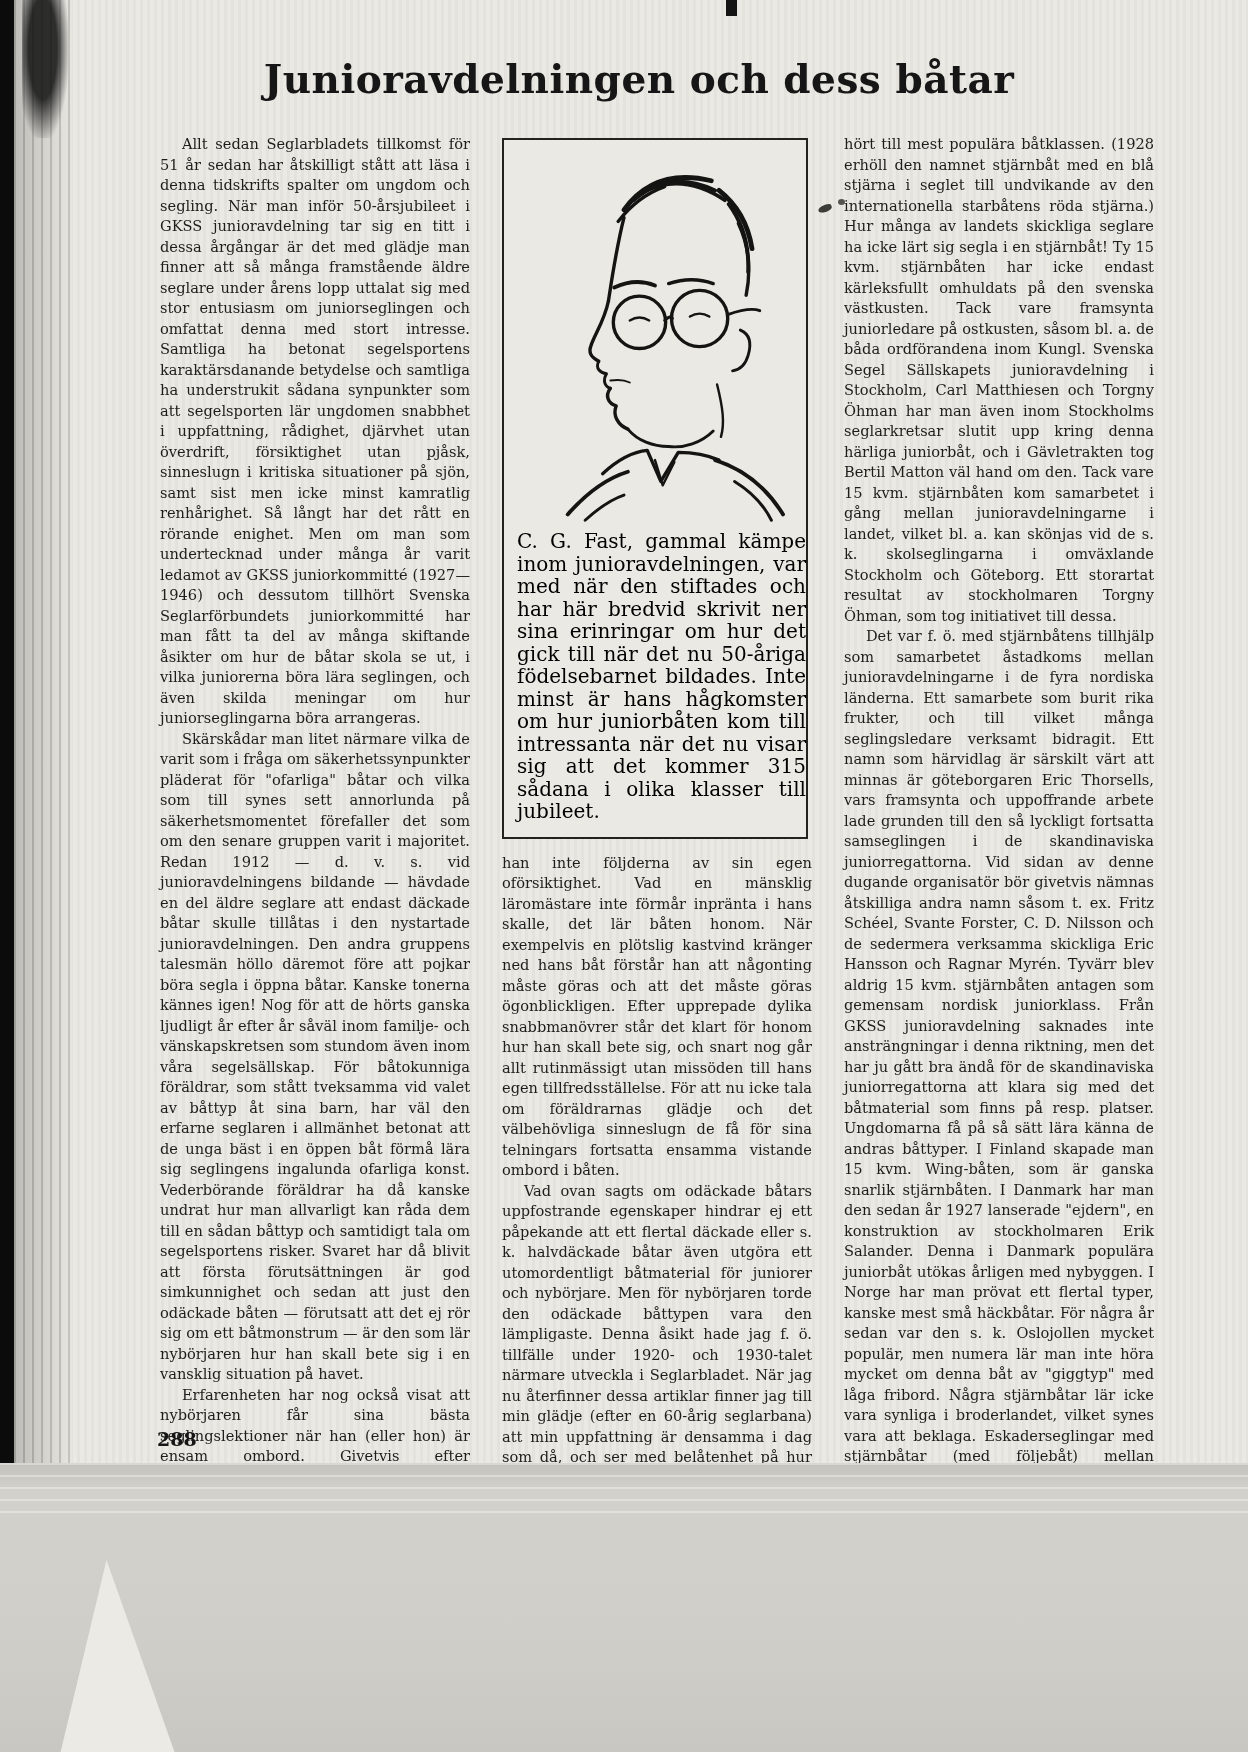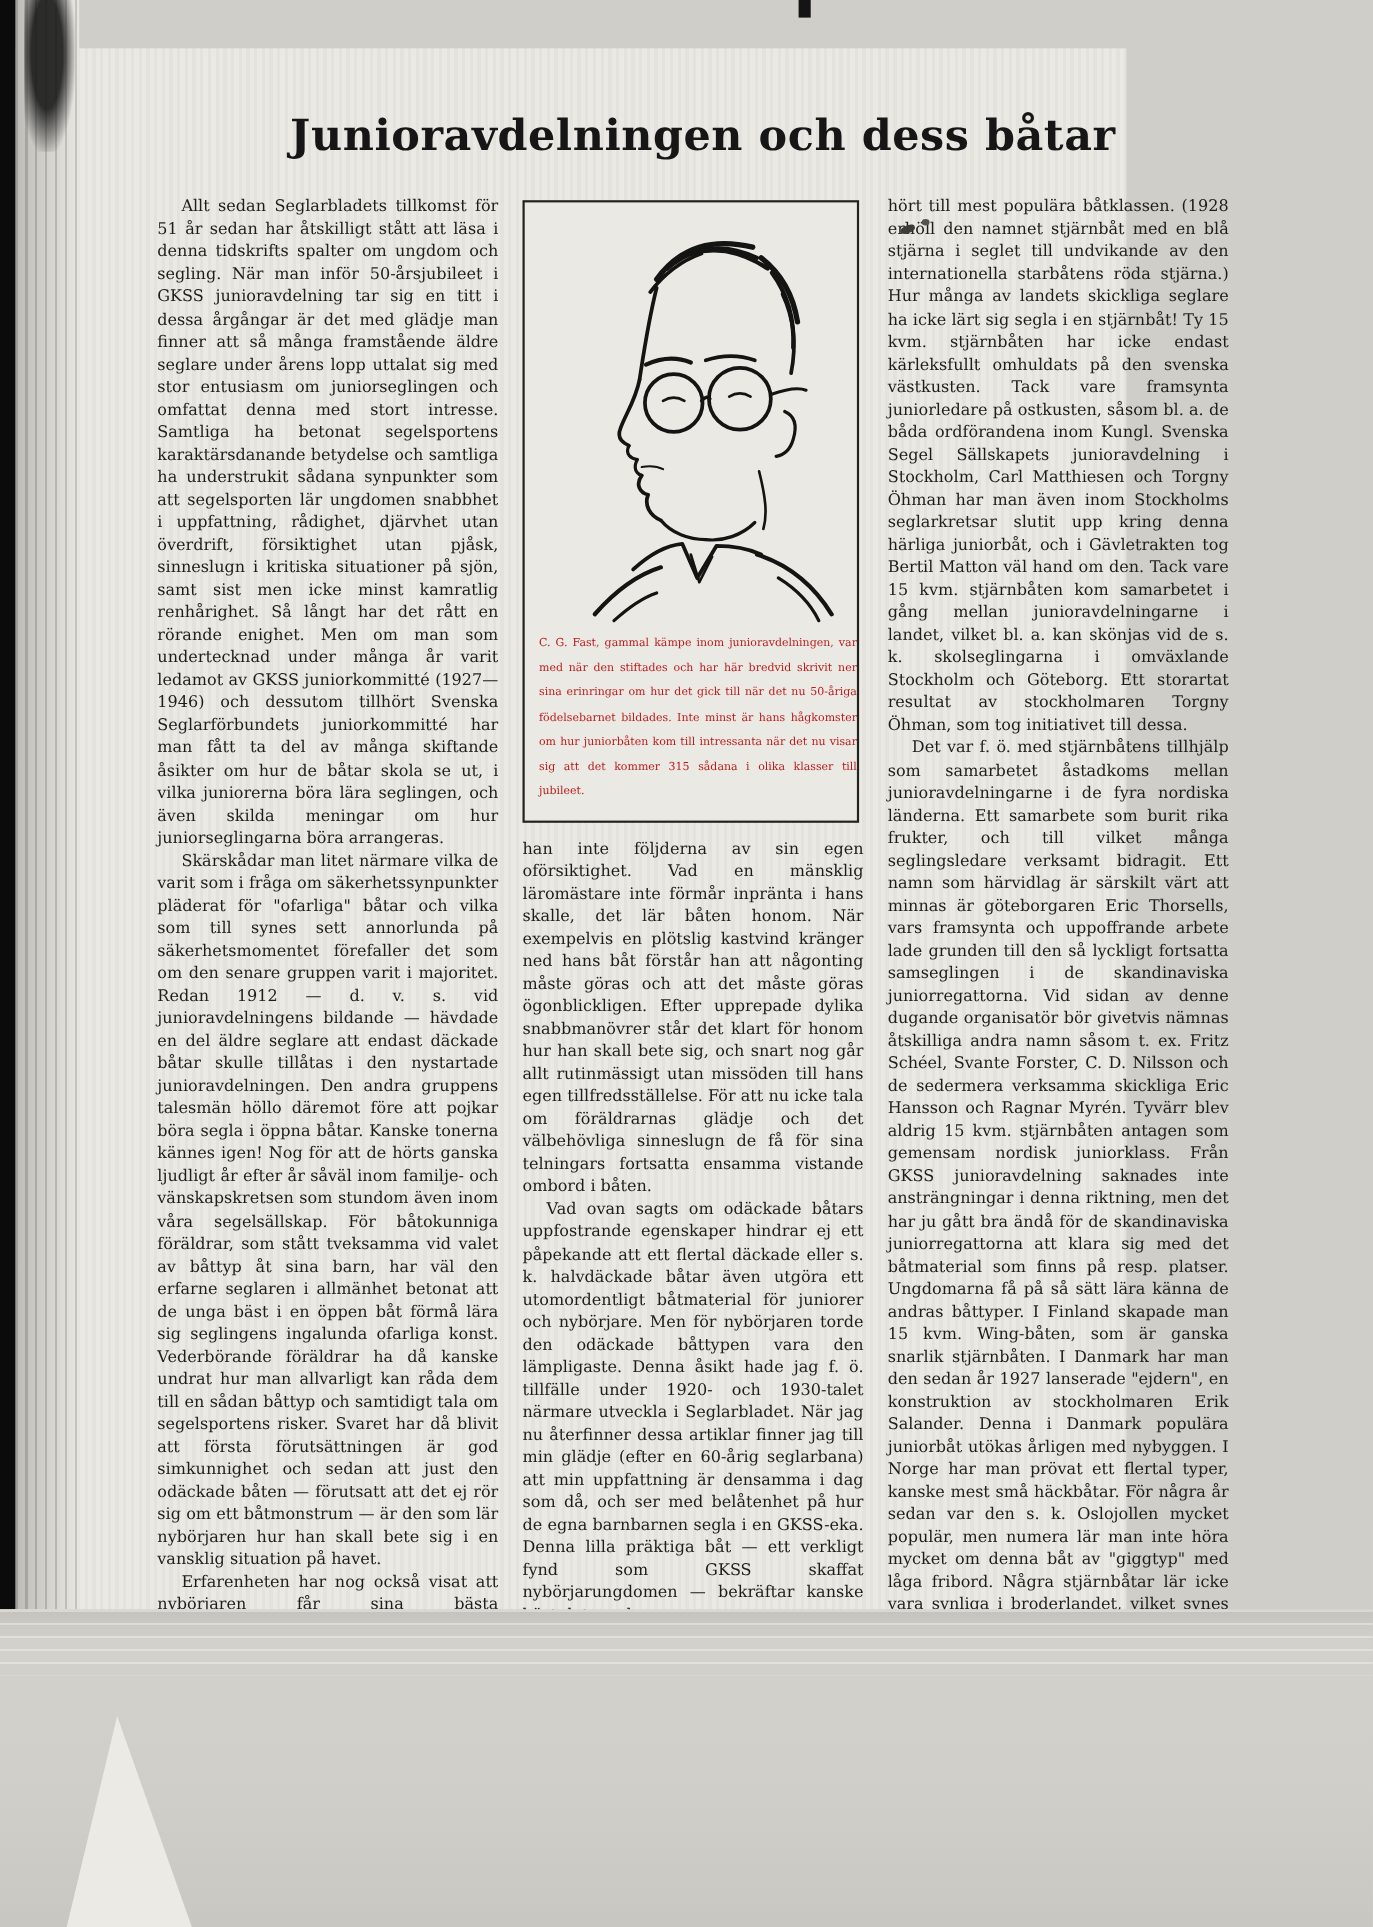--- a/index.html
+++ b/index.html
@@ -1,18 +1,18 @@
 <!DOCTYPE html>
 <html lang="sv"><head>
 <meta charset="utf-8">
 <style>
   html,body{margin:0;padding:0;}
   body{width:1248px;height:1752px;overflow:hidden;background:#cfcec9;font-family:"DejaVu Serif", serif;}
   .scan{position:relative;width:1248px;height:1752px;background:#cfcec9;}
-  .paper{position:absolute;left:0;top:0;width:1024px;height:1463px;background:#e9e8e2;margin-top:44px;}
+  .paper{position:absolute;left:0;top:0;width:1248px;height:1463px;background:#e9e8e2;}
   .paper-texture{position:absolute;inset:0;pointer-events:none;
     background:repeating-linear-gradient(90deg, rgba(120,120,115,0.05) 0 3px, rgba(255,255,255,0.04) 3px 7px);}
   
   .edge-left-black{position:absolute;left:0;top:0;width:14px;height:1463px;background:#0b0b0b;}
   .gutter{position:absolute;left:14px;top:0;width:58px;height:1463px;
     background:linear-gradient(90deg,#b4b3ae 0%,#cfcec8 55%,#e4e3dd 100%);}
   .gutter-streaks{position:absolute;left:14px;top:0;width:58px;height:1463px;pointer-events:none;
     background:repeating-linear-gradient(90deg, rgba(60,60,58,0.18) 0 2px, rgba(255,255,255,0.12) 2px 9px);}
   .binding-blob{position:absolute;left:22px;top:0;width:46px;height:138px;
     background:radial-gradient(ellipse at 45% 35%, rgba(15,15,15,0.85) 0 40%, rgba(15,15,15,0) 75%);}
@@ -21,29 +21,29 @@
   .speck-2{position:absolute;left:838px;top:199px;width:7px;height:6px;background:#55534e;border-radius:50%;}
   .bottom-band{position:absolute;left:0;top:1463px;width:1248px;height:289px;
     background:linear-gradient(180deg,#c3c2bd 0%,#d2d1cc 10%,#cfcec9 60%,#c8c7c2 100%);}
   .bottom-streaks{position:absolute;left:0;top:1463px;width:1248px;height:60px;pointer-events:none;
     background:repeating-linear-gradient(180deg, rgba(255,255,255,0.35) 0 2px, rgba(0,0,0,0) 2px 12px);}
   .bottom-sliver{position:absolute;left:30px;top:1560px;width:170px;height:192px;background:#eceae4;
     clip-path:polygon(18% 100%, 85% 100%, 45% 0%);}
   
   .title{position:absolute;left:152px;top:56px;width:974px;margin:0;text-align:center;
     font-size:39px;font-weight:bold;color:#161616;letter-spacing:0.5px;}
-  .cols{position:absolute;left:143px;top:134px;width:974px;display:flex;gap:22px;}
+  .cols{position:absolute;left:160px;top:134px;width:974px;display:flex;gap:32px;}
   .col{width:310px;flex:0 0 310px;color:#1d1d1b;font-size:14.6px;line-height:20.5px;
     text-align:justify;hyphens:auto;-webkit-hyphens:auto;}
   .col p{margin:0;text-indent:1.5em;}
   .col p.cont{text-indent:0;}
   .col p + p{margin-top:0px;}
   figure.figure-box{margin:4px 0 14px 0;border:2px solid #22221f;width:306px;box-sizing:border-box;background:#eae9e3;}
   .illustration-wrap{width:100%;height:388px;overflow:hidden;}
-  figcaption{padding:2px 0 14px 13px;font-size:10px;line-height:22.5px;text-align:justify;color:#b91c1c;}
+  figcaption{padding:2px 0 14px 13px;font-size:20px;line-height:22.5px;text-align:justify;color:#000000;}
   .page-number{position:absolute;left:157px;top:1428px;font-size:19px;font-weight:bold;color:#161616;}
 </style>
 </head>
 <body>
 
 <div class="scan">
   <div class="paper">
     <div class="paper-texture"></div>
 
     <h1 class="title">Junioravdelningen och dess båtar</h1>

